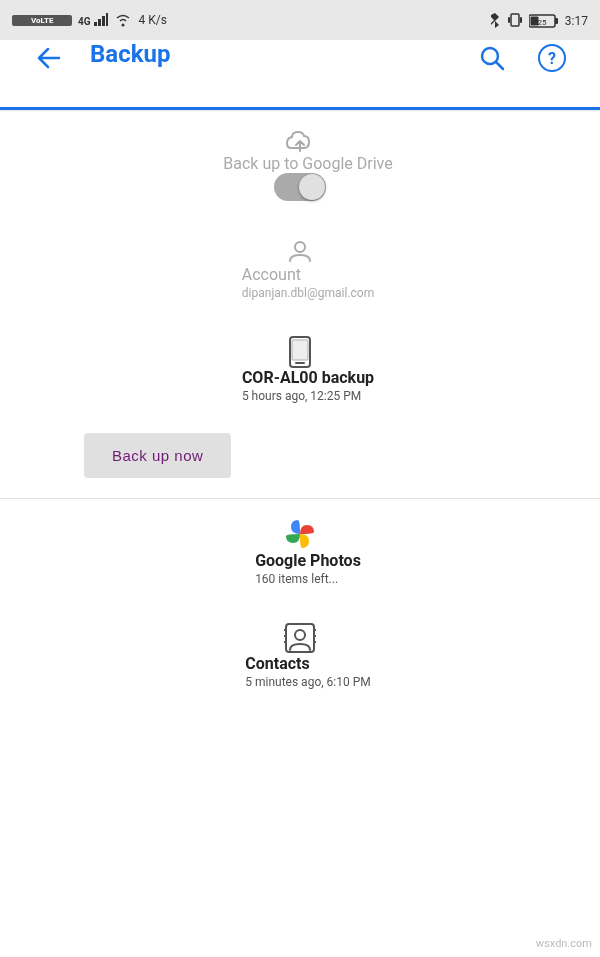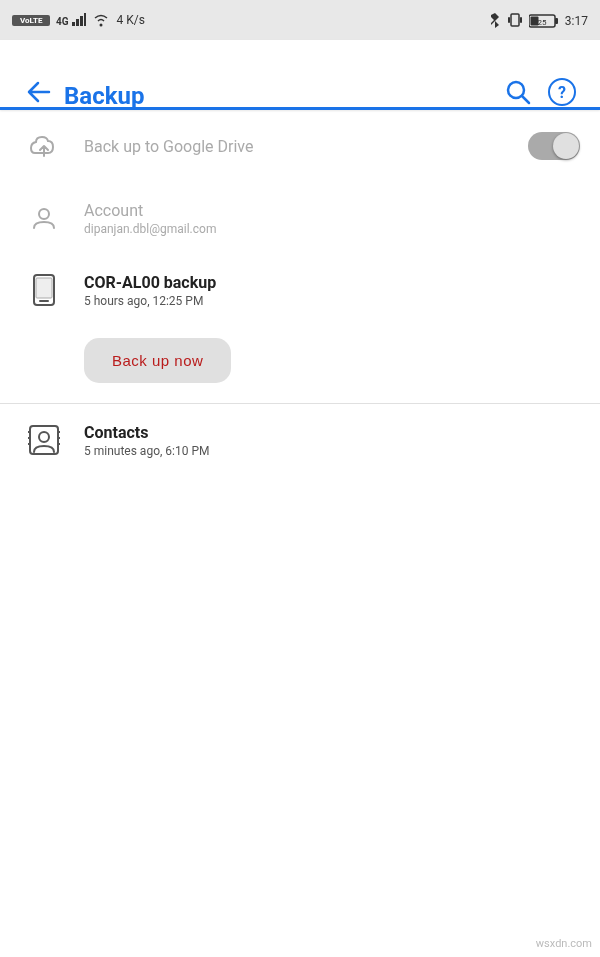--- a/index.html
+++ b/index.html
@@ -30,32 +30,32 @@
     .status-right {
       display: flex;
       align-items: flex-end;
       gap: 6px;
     }
     .volte-badge {
       background: #555;
       color: white;
       font-size: 8px;
       font-weight: bold;
-      padding: 1px 8px;
+      padding: 1px 19px;
       border-radius: 2px;
     }
 
     
     .app-bar {
       background: white;
       height: 70px;
       display: flex;
-      align-items: flex-end;
-      padding: 0 20px;
-      gap: 8px;
+      align-items: flex-start;
+      padding: 0 30px;
+      gap: 24px;
       box-shadow: 0 1px 2px rgba(0,0,0,0.1);
       position: relative;
     }
     .app-bar-title {
       flex: 1;
       font-size: 24px;
       font-weight: bold;
       color: #1a73e8;
     }
     .app-bar-icon {
@@ -83,20 +83,21 @@
       height: calc(957px - 40px - 70px);
       overflow-y: auto;
     }
 
     
     .list-item {
       display: flex;
       align-items: center;
       padding: 18px 20px;
       min-height: 72px;
+      flex-direction: column;
     }
     .list-item-icon {
       width: 48px;
       display: flex;
       align-items: center;
       justify-content: center;
       flex-shrink: 0;
     }
     .list-item-content {
       flex: 1;
@@ -151,24 +152,24 @@
       margin: 0;
     }
 
     
     .backup-button-container {
       padding: 12px 20px 20px 84px;
     }
     .backup-button {
       background: #e0e0e0;
       border: none;
-      border-radius: 15px;
+      border-radius: 4px;
       padding: 14px 28px;
       font-size: 15px;
-      color: #b91c1c;
+      color: #701a75;
       cursor: pointer;
       letter-spacing: 0.5px;
     }
 
     
     .section-header {
       padding: 16px 20px 8px 20px;
     }
     .section-header-text {
       font-size: 16px;
@@ -308,20 +309,35 @@
     </div>
   </div>
 
   <div class="backup-button-container">
     <button class="backup-button">Back up now</button>
   </div>
 
   <div class="divider"></div>
 
 
+  <div class="list-item">
+    <div class="list-item-icon">
+      <svg width="34" height="34" viewBox="0 0 34 34">
+
+        <path d="M17 17 Q17 8 24 8 Q31 8 31 15 Q31 17 17 17Z" fill="#EA4335"></path>
+        <path d="M17 17 Q26 17 26 24 Q26 31 19 31 Q17 31 17 17Z" fill="#FBBC04"></path>
+        <path d="M17 17 Q17 26 10 26 Q3 26 3 19 Q3 17 17 17Z" fill="#34A853"></path>
+        <path d="M17 17 Q8 17 8 10 Q8 3 15 3 Q17 3 17 17Z" fill="#4285F4"></path>
+      </svg>
+    </div>
+    <div class="list-item-content">
+      <div class="list-item-title dark">Google Photos</div>
+      <div class="list-item-subtitle dark">160 items left...</div>
+    </div>
+  </div>
 
   <div class="list-item">
     <div class="list-item-icon">
       <svg width="32" height="32" viewBox="0 0 32 32" fill="none">
         <rect x="2" y="2" width="28" height="28" rx="3" stroke="#555" stroke-width="2"></rect>
         <circle cx="16" cy="13" r="5" stroke="#555" stroke-width="2"></circle>
         <path d="M6 28 Q6 22 16 22 Q26 22 26 28" stroke="#555" stroke-width="2" fill="none" stroke-linecap="round"></path>
         <line x1="2" y1="8" x2="0" y2="8" stroke="#555" stroke-width="2"></line>
         <line x1="2" y1="14" x2="0" y2="14" stroke="#555" stroke-width="2"></line>
         <line x1="2" y1="20" x2="0" y2="20" stroke="#555" stroke-width="2"></line>

